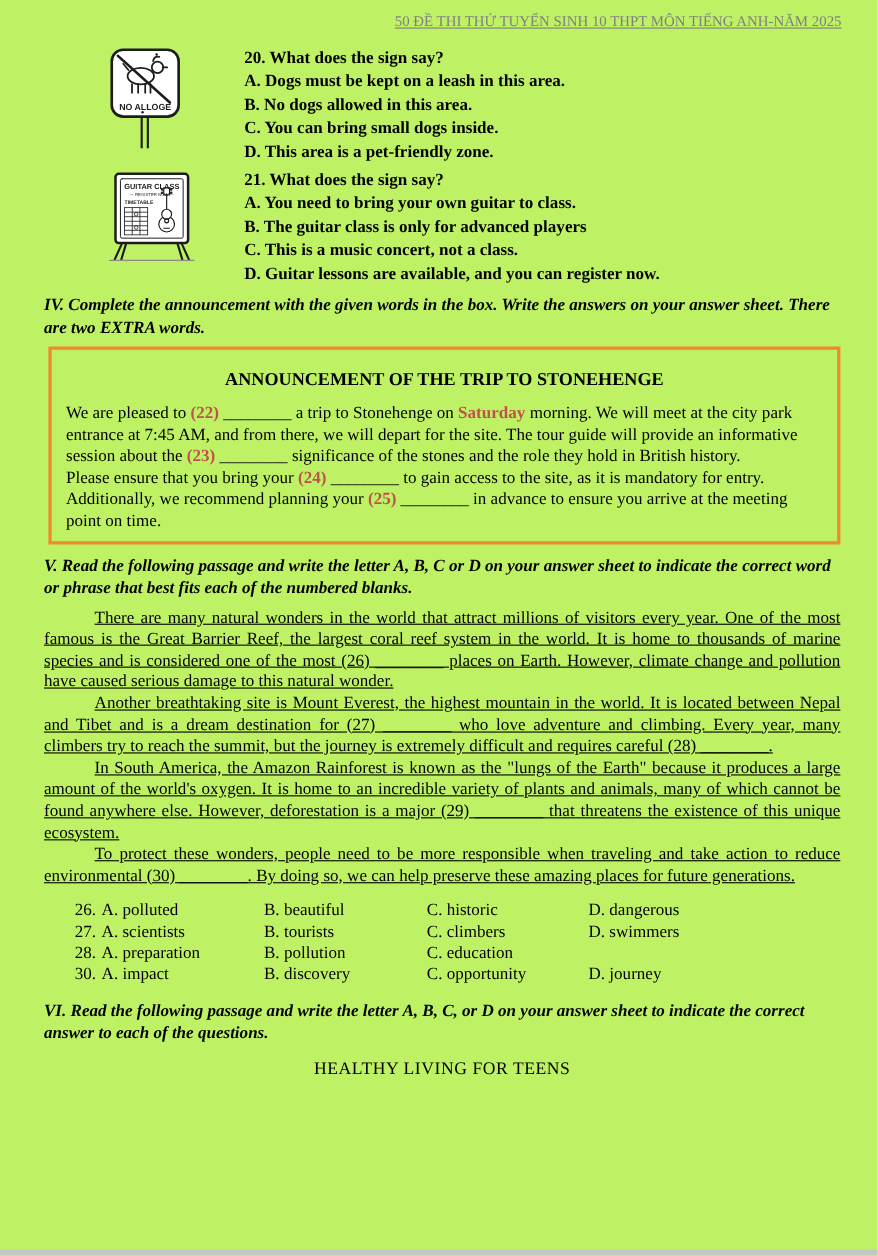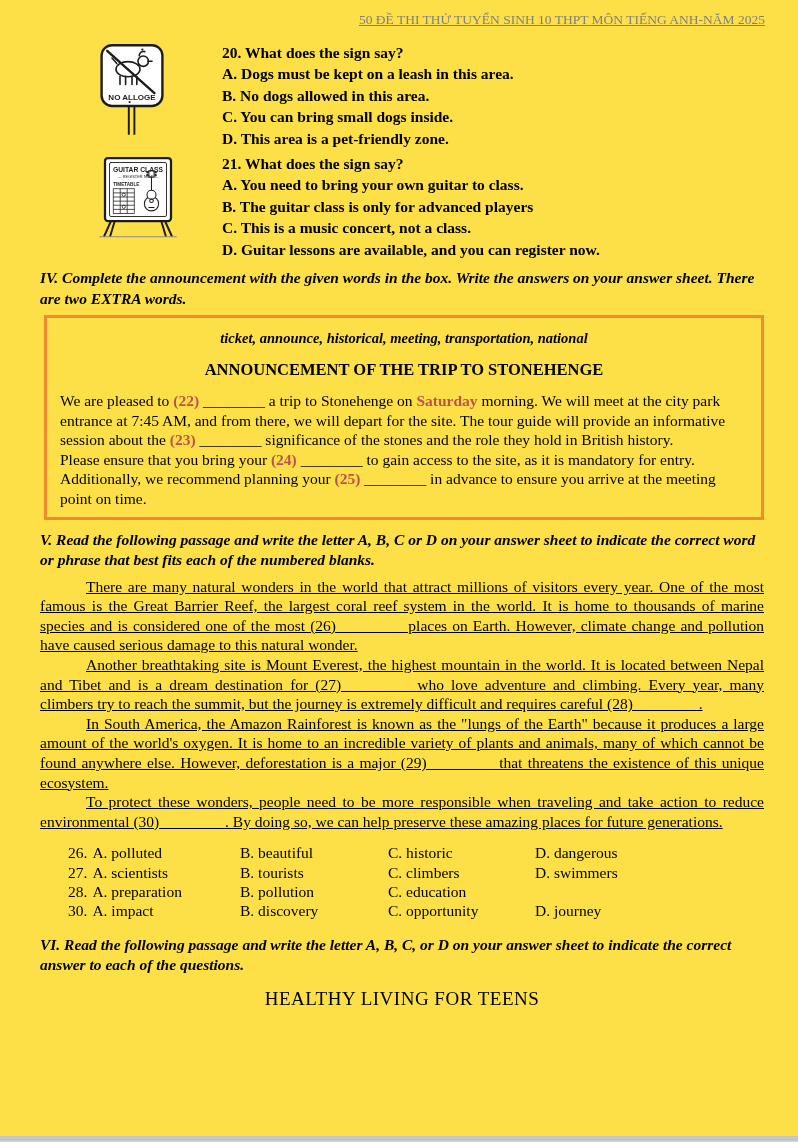--- a/index.html
+++ b/index.html
@@ -1,17 +1,17 @@
 <!DOCTYPE html>
 <html style="--accent-red: #C0504D; --box-orange: #F08A2C;"><head>
 <meta charset="utf-8">
 <style>
   html,body{margin:0;padding:0;background:#ffffff;}
   .page{
-    position:relative;width:798px;height:1142px;background:#fde047;
+    position:relative;width:798px;height:1142px;background:#bef264;
     font-family:"Liberation Serif", serif;color:#000;overflow:hidden;
   }
   .header{position:absolute;top:12px;right:33px;font-size:13.5px;color:#7f7f7f;}
   .header-title{text-decoration:underline;}
   .content{position:absolute;top:42px;left:40px;width:724px;}
 
   .q-row{display:flex;align-items:flex-start;margin-left:56px;margin-bottom:4px;}
   .sign-col{flex:none;width:84px;}
   .q-text{margin-left:42px;font-weight:bold;font-size:15.5px;line-height:21.4px;}
   .q-line{white-space:nowrap;}
@@ -28,21 +28,21 @@
   .passage-wrap{margin-top:4px;text-decoration:underline;}
 
   .mcq{margin:12px 0 0 28px;font-size:15.5px;line-height:19.3px;}
   .mcq-row{display:flex;}
   .mcq-c1{width:172px;}
   .mcq-c2{width:148px;}
   .mcq-c3{width:147px;}
   .mcq-c4{flex:1;}
   .mcq-num{margin-right:5px;}
 
-  .big-title{text-align:center;font-size:19px;font-weight:normal;margin:12px 0 9px 0;letter-spacing:0.5px;}
+  .big-title{text-align:center;font-size:16px;font-weight:normal;margin:12px 0 9px 0;letter-spacing:0.5px;}
 
   .bottom-bar{position:absolute;left:0;bottom:1px;width:798px;height:5px;background:#c6c6c6;}
 
   svg text{font-family:"Liberation Sans", sans-serif;}
 </style>
 </head>
 <body>
 
 <div class="page">
 
@@ -123,21 +123,20 @@
         <div class="q-line">A. You need to bring your own guitar to class.</div>
         <div class="q-line">B. The guitar class is only for advanced players</div>
         <div class="q-line">C. This is a music concert, not a class.</div>
         <div class="q-line">D. Guitar lessons are available, and you can register now.</div>
       </div>
     </div>
 
     <p class="sec-head">IV. Complete the announcement with the given words in the box. Write the answers on your answer sheet. There are two EXTRA words.</p>
 
     <div class="announce-box">
-      <p class="word-bank">ticket,  announce, historical, meeting, transportation, national</p>
       <p class="announce-title">ANNOUNCEMENT OF THE TRIP TO STONEHENGE</p>
       <p class="announce-body"><span>We are pleased to </span><span class="red">(22)</span><span> ________ a trip to Stonehenge on </span><span class="red">Saturday</span><span> morning. We will meet at the city park entrance at 7:45 AM, and from there, we will depart for the site. The tour guide will provide an informative session about the </span><span class="red">(23)</span><span> ________ significance of the stones and the role they hold in British history.</span></p>
       <p class="announce-body"><span>Please ensure that you bring your </span><span class="red">(24)</span><span> ________ to gain access to the site, as it is mandatory for entry.</span></p>
       <p class="announce-body"><span>Additionally, we recommend planning your </span><span class="red">(25)</span><span> ________ in advance to ensure you arrive at the meeting point on time.</span></p>
     </div>
 
     <p class="sec-head">V. Read the following passage and write the letter A, B, C or D on your answer sheet to indicate the correct word or phrase that best fits each of the numbered blanks.</p>
     <div class="passage-wrap">
       <p class="passage">There are many natural wonders in the world that attract millions of visitors every year. One of the most famous is the Great Barrier Reef, the largest coral reef system in the world. It is home to thousands of marine species and is considered one of the most (26) ________ places on Earth. However, climate change and pollution have caused serious damage to this natural wonder.</p>
       <p class="passage">Another breathtaking site is Mount Everest, the highest mountain in the world. It is located between Nepal and Tibet and is a dream destination for (27) ________ who love adventure and climbing. Every year, many climbers try to reach the summit, but the journey is extremely difficult and requires careful (28) ________.</p>

